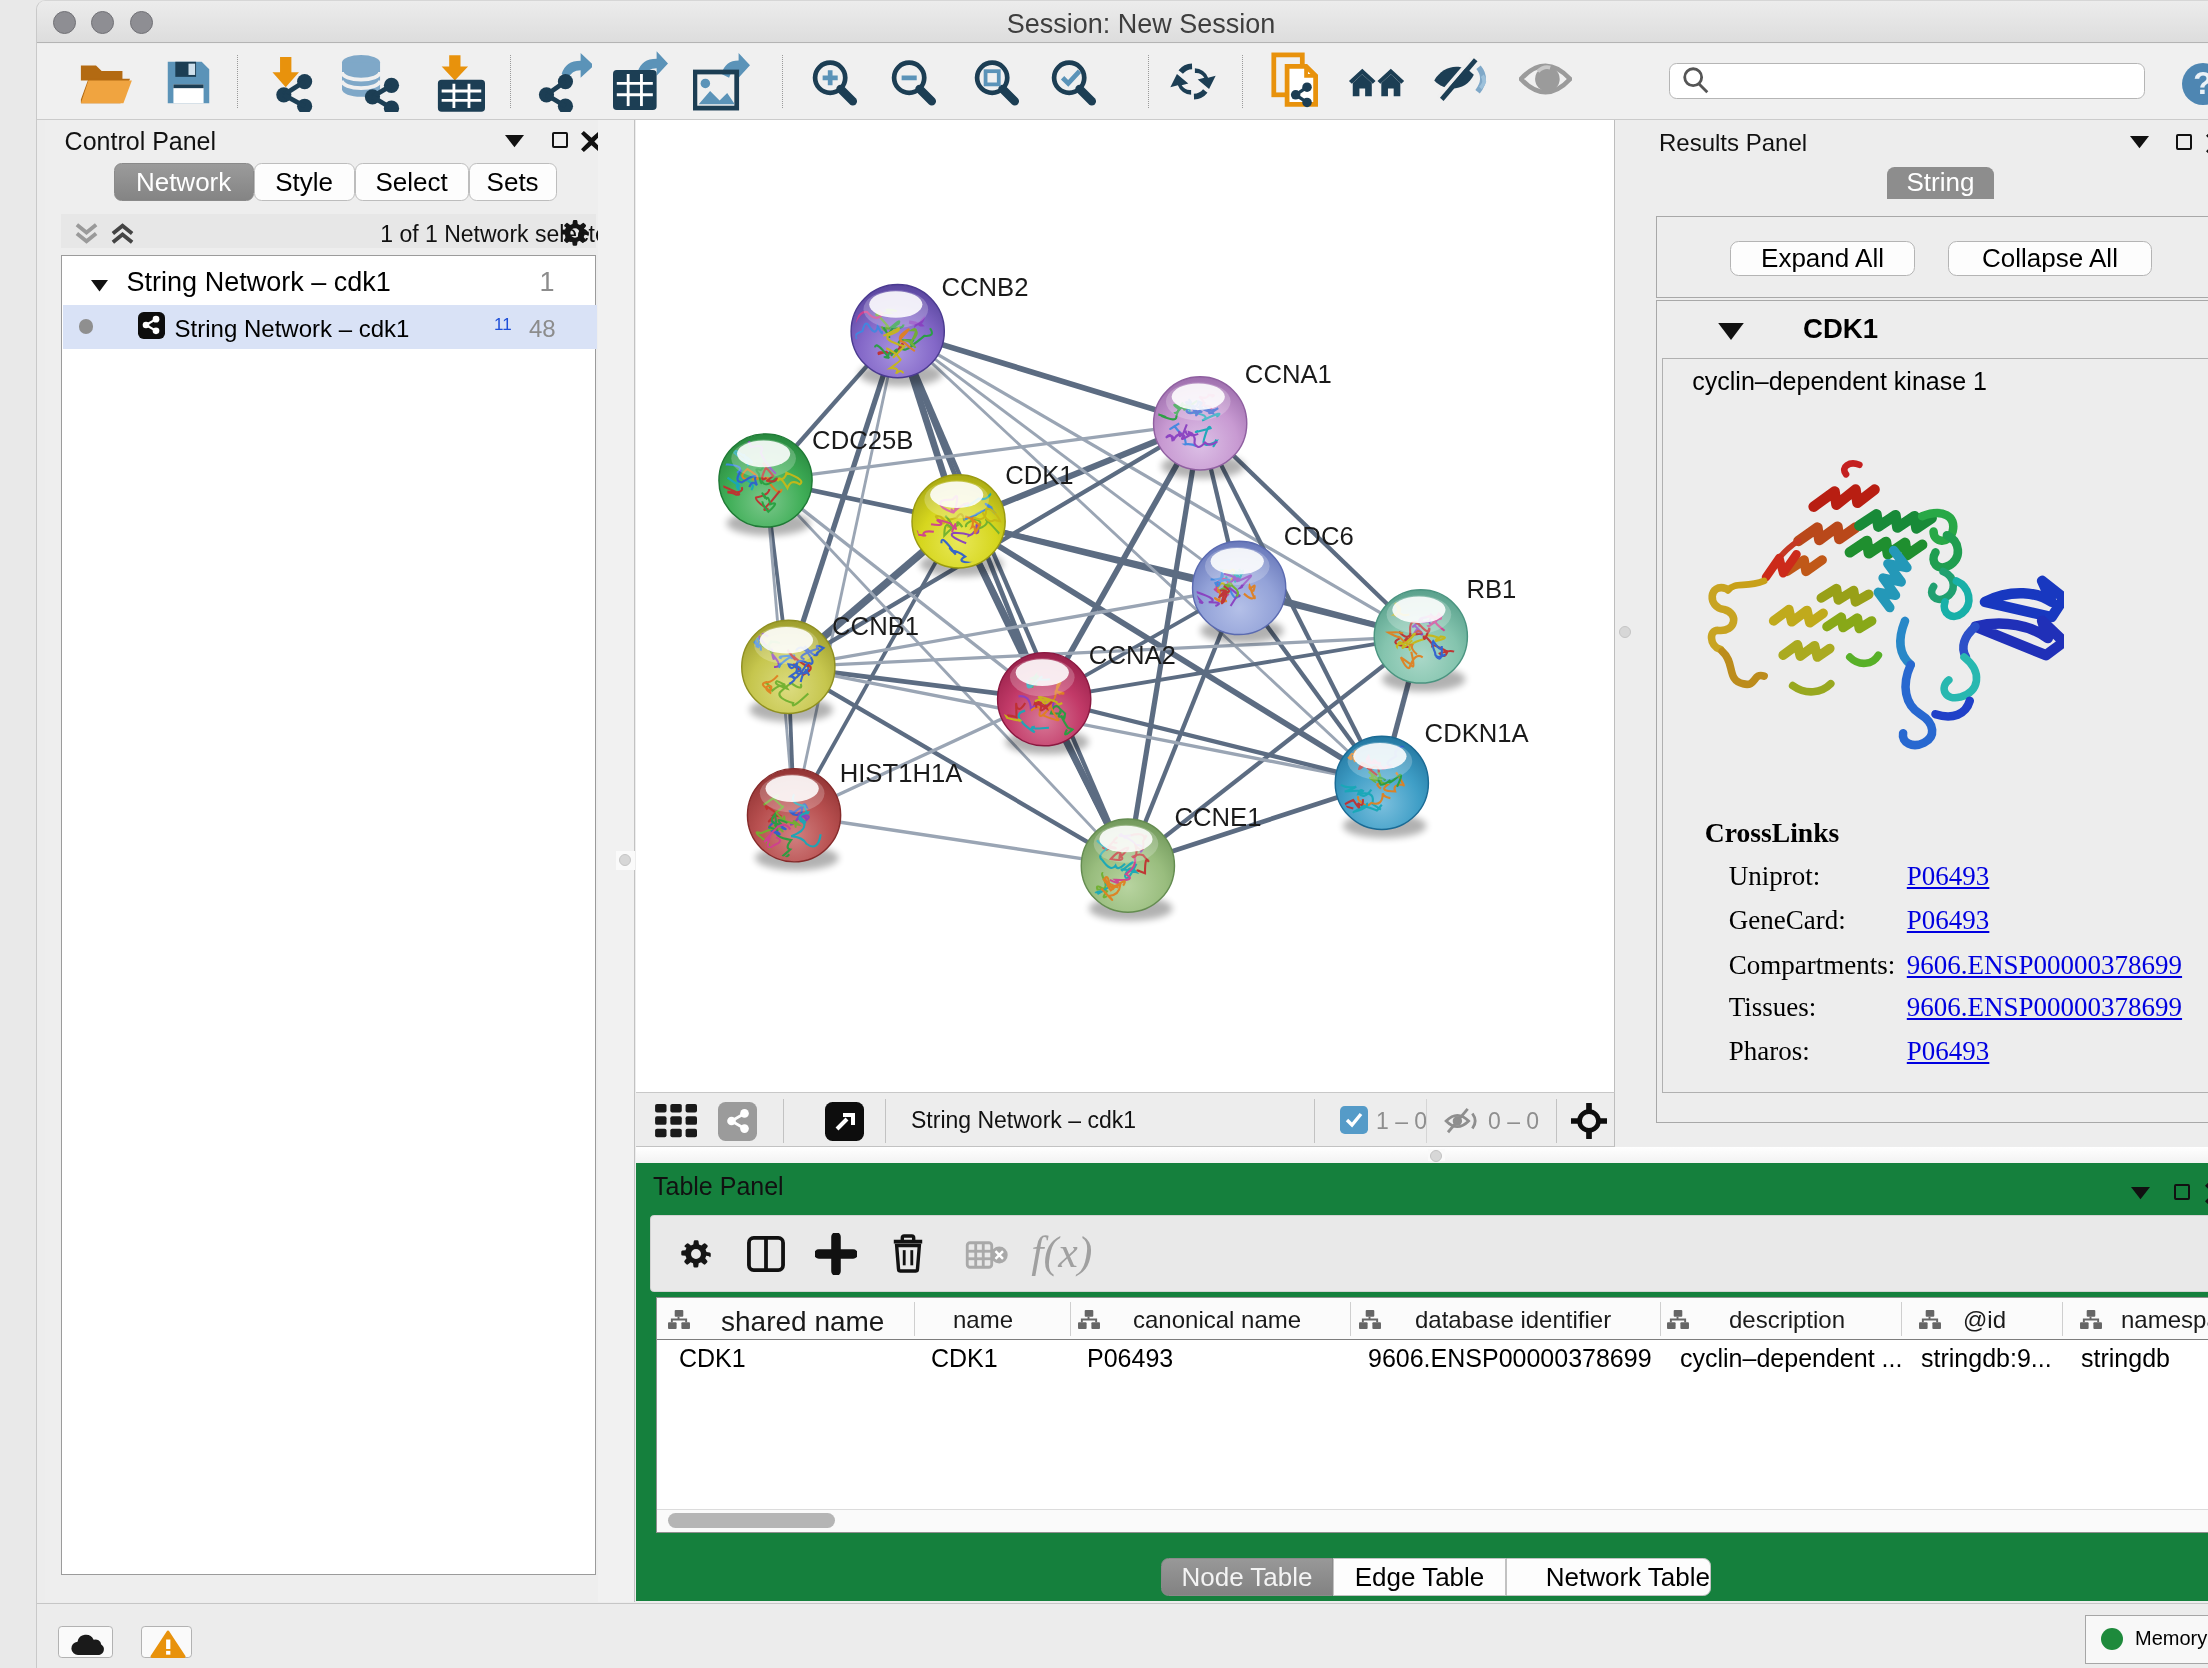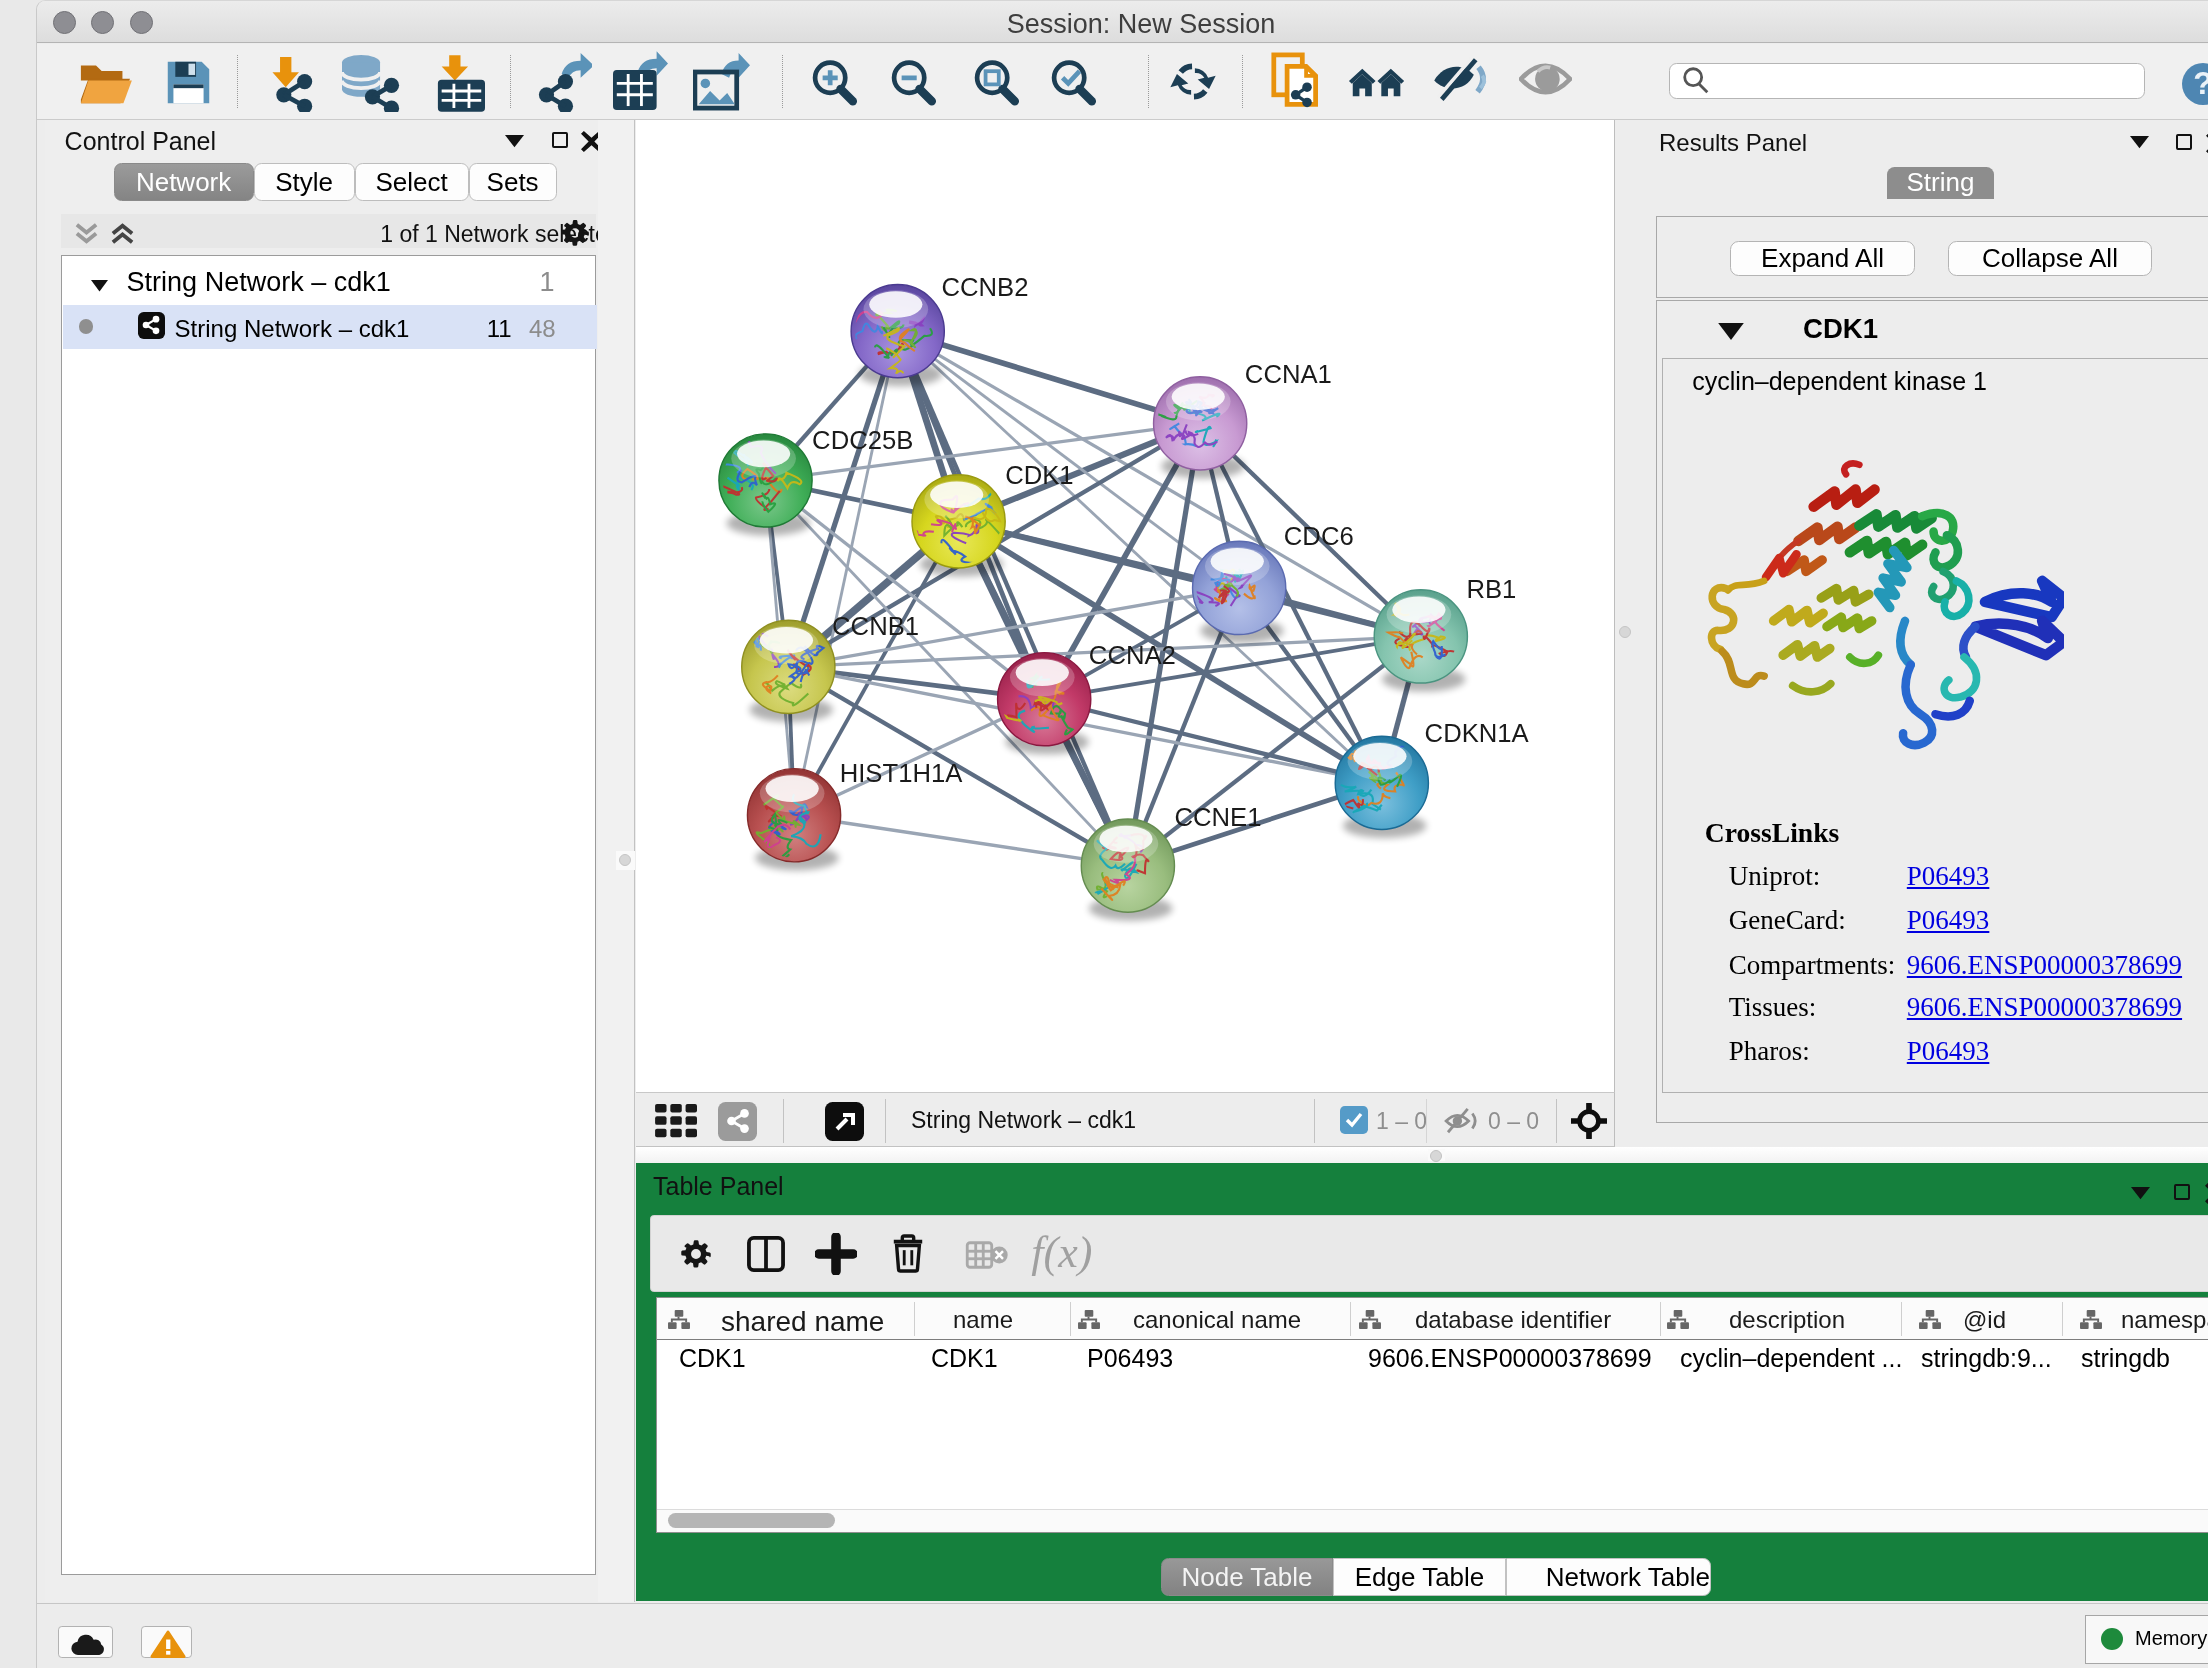--- a/index.html
+++ b/index.html
@@ -244,21 +244,21 @@
         <div style="position:absolute;left:75px;top:6.7px;width:27.6px;height:27.6px;background:#0d0d0d;border-radius:5.7px;">
           <svg width="20" height="20" style="position:absolute;left:3.8px;top:3.8px" viewBox="0 0 24 24">
             <circle cx="18" cy="5" r="4" fill="#fff"></circle>
               <circle cx="6" cy="12" r="4" fill="#fff"></circle>
               <circle cx="18" cy="19" r="4" fill="#fff"></circle>
             <line x1="6" y1="12" x2="18" y2="5" stroke="#fff" stroke-width="2.6"></line>
               <line x1="6" y1="12" x2="18" y2="19" stroke="#fff" stroke-width="2.6"></line>
           </svg>
         </div>
         <div style="position:absolute;left:112px;top:9.5px;font-size:24px;color:#000;">String Network – cdk1</div>
-        <div style="position:absolute;right:85px;top:9.5px;font-size:24px;color:#000000;">11</div>
+        <div style="position:absolute;right:85px;top:9.5px;font-size:17px;color:#1d4ed8;">11</div>
         <div style="position:absolute;right:41px;top:9.5px;font-size:24px;color:#8c8c8c;">48</div>
       </div>
     </div>
   </div>
   <div id="cp-split">
     <div style="position:absolute;left:18px;top:731px;width:19px;height:19px;background:#fafafa;"></div>
     <div style="position:absolute;left:21px;top:734px;width:12.4px;height:12.4px;border-radius:50%;background:#d7d7d7;border:1px solid #c5c5c5;"></div>
   </div>
 
   <div id="netview">

